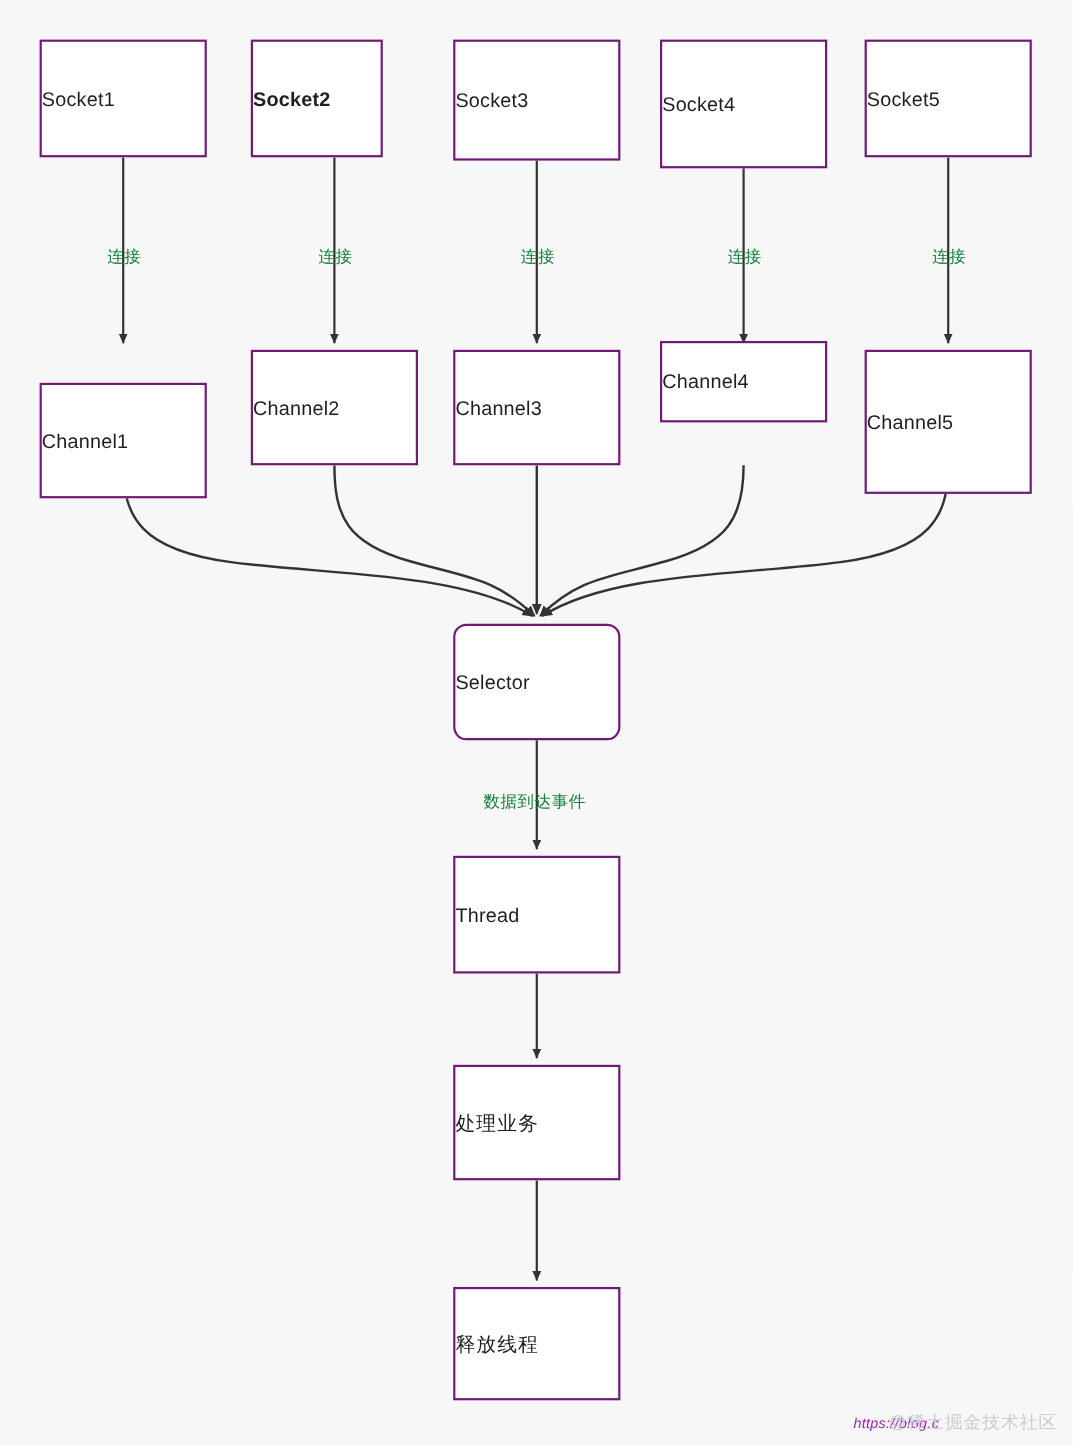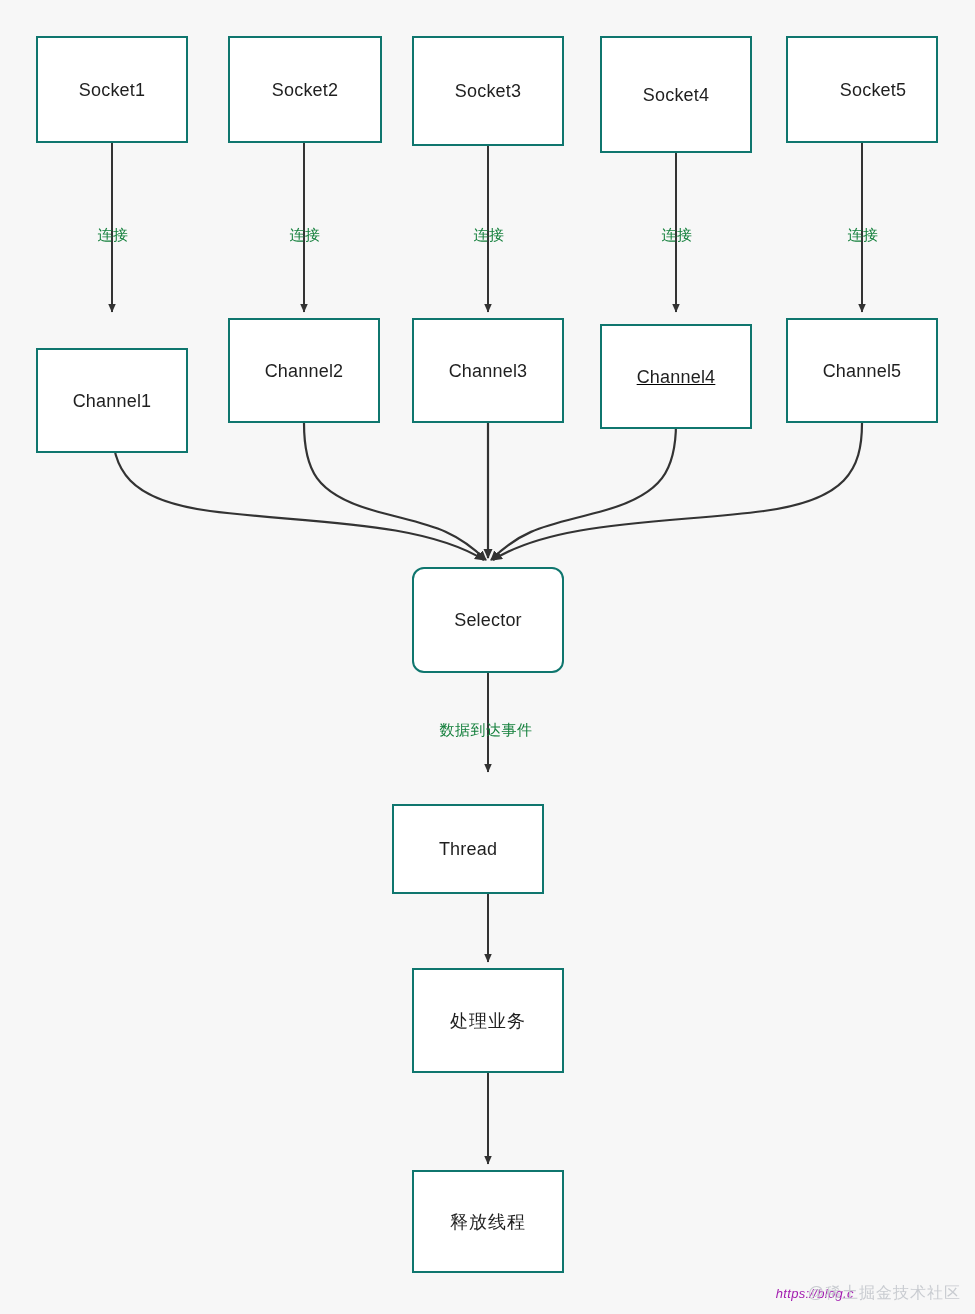--- a/index.html
+++ b/index.html
@@ -22,24 +22,24 @@
     position: absolute;
     left: 0;
     top: 0;
     width: 975px;
     height: 1314px;
   }
   .node-box {
     position: absolute;
     box-sizing: border-box;
     background: #ffffff;
-    border: 2px solid #0f766e;
+    border: 2px solid #701a75;
     display: flex;
     align-items: center;
-    justify-content: center;
+    justify-content: flex-start;
   }
   .node-label {
     font-size: 18px;
     color: #1f1f1f;
     letter-spacing: 0.2px;
     line-height: 1;
     white-space: nowrap;
   }
   .node-label.cjk {
     font-size: 18px;
@@ -111,62 +111,62 @@
     <g fill="none" stroke="#333333" stroke-width="2">
       <line x1="488" y1="673" x2="488" y2="772" marker-end="url(#arrowhead)"></line>
       <line x1="488" y1="883" x2="488" y2="962" marker-end="url(#arrowhead)"></line>
       <line x1="488" y1="1073" x2="488" y2="1164" marker-end="url(#arrowhead)"></line>
     </g>
   </svg>
 
   <div class="node-box" style="left:36px; top:36px; width:152px; height:107px;">
     <span class="node-label">Socket1</span>
   </div>
-  <div class="node-box" style="left:228px; top:36px; width:154px; height:107px;">
+  <div class="node-box" style="left:228px; top:36px; width:120px; height:107px;font-weight:bold;">
     <span class="node-label">Socket2</span>
   </div>
   <div class="node-box" style="left:412px; top:36px; width:152px; height:110px;">
     <span class="node-label">Socket3</span>
   </div>
   <div class="node-box" style="left:600px; top:36px; width:152px; height:117px;">
     <span class="node-label">Socket4</span>
   </div>
-  <div class="node-box" style="left:786px; top:36px; width:152px; height:107px;padding-left:22px;">
+  <div class="node-box" style="left:786px; top:36px; width:152px; height:107px;">
     <span class="node-label">Socket5</span>
   </div>
 
   <div class="edge-label cjk" style="left:113px; top:234px;">连接</div>
   <div class="edge-label cjk" style="left:305px; top:234px;">连接</div>
   <div class="edge-label cjk" style="left:489px; top:234px;">连接</div>
   <div class="edge-label cjk" style="left:677px; top:234px;">连接</div>
   <div class="edge-label cjk" style="left:863px; top:234px;">连接</div>
 
   <div class="node-box" style="left:36px; top:318px; width:152px; height:105px;margin-top:30px;">
     <span class="node-label">Channel1</span>
   </div>
   <div class="node-box" style="left:228px; top:318px; width:152px; height:105px;">
     <span class="node-label">Channel2</span>
   </div>
   <div class="node-box" style="left:412px; top:318px; width:152px; height:105px;">
     <span class="node-label">Channel3</span>
   </div>
-  <div class="node-box" style="left:600px; top:324px; width:152px; height:105px;text-decoration:underline;">
+  <div class="node-box" style="left:600px; top:310px; width:152px; height:74px;">
     <span class="node-label">Channel4</span>
   </div>
-  <div class="node-box" style="left:786px; top:318px; width:152px; height:105px;">
+  <div class="node-box" style="left:786px; top:318px; width:152px; height:131px;">
     <span class="node-label">Channel5</span>
   </div>
 
   <div class="node-box" style="left:412px; top:567px; width:152px; height:106px;border-radius:12px;">
     <span class="node-label">Selector</span>
   </div>
 
   <div class="edge-label cjk" style="left:486px; top:729px;">数据到达事件</div>
 
-  <div class="node-box" style="left:392px; top:778px; width:152px; height:90px;margin-top:26px;">
+  <div class="node-box" style="left:412px; top:778px; width:152px; height:107px;">
     <span class="node-label">Thread</span>
   </div>
 
   <div class="node-box" style="left:412px; top:1170px; width:152px; height:103px;">
     <span class="node-label cjk">释放线程</span>
   </div>
 
   <div class="node-box" style="left:412px; top:968px; width:152px; height:105px;">
     <span class="node-label cjk">处理业务</span>
   </div>

